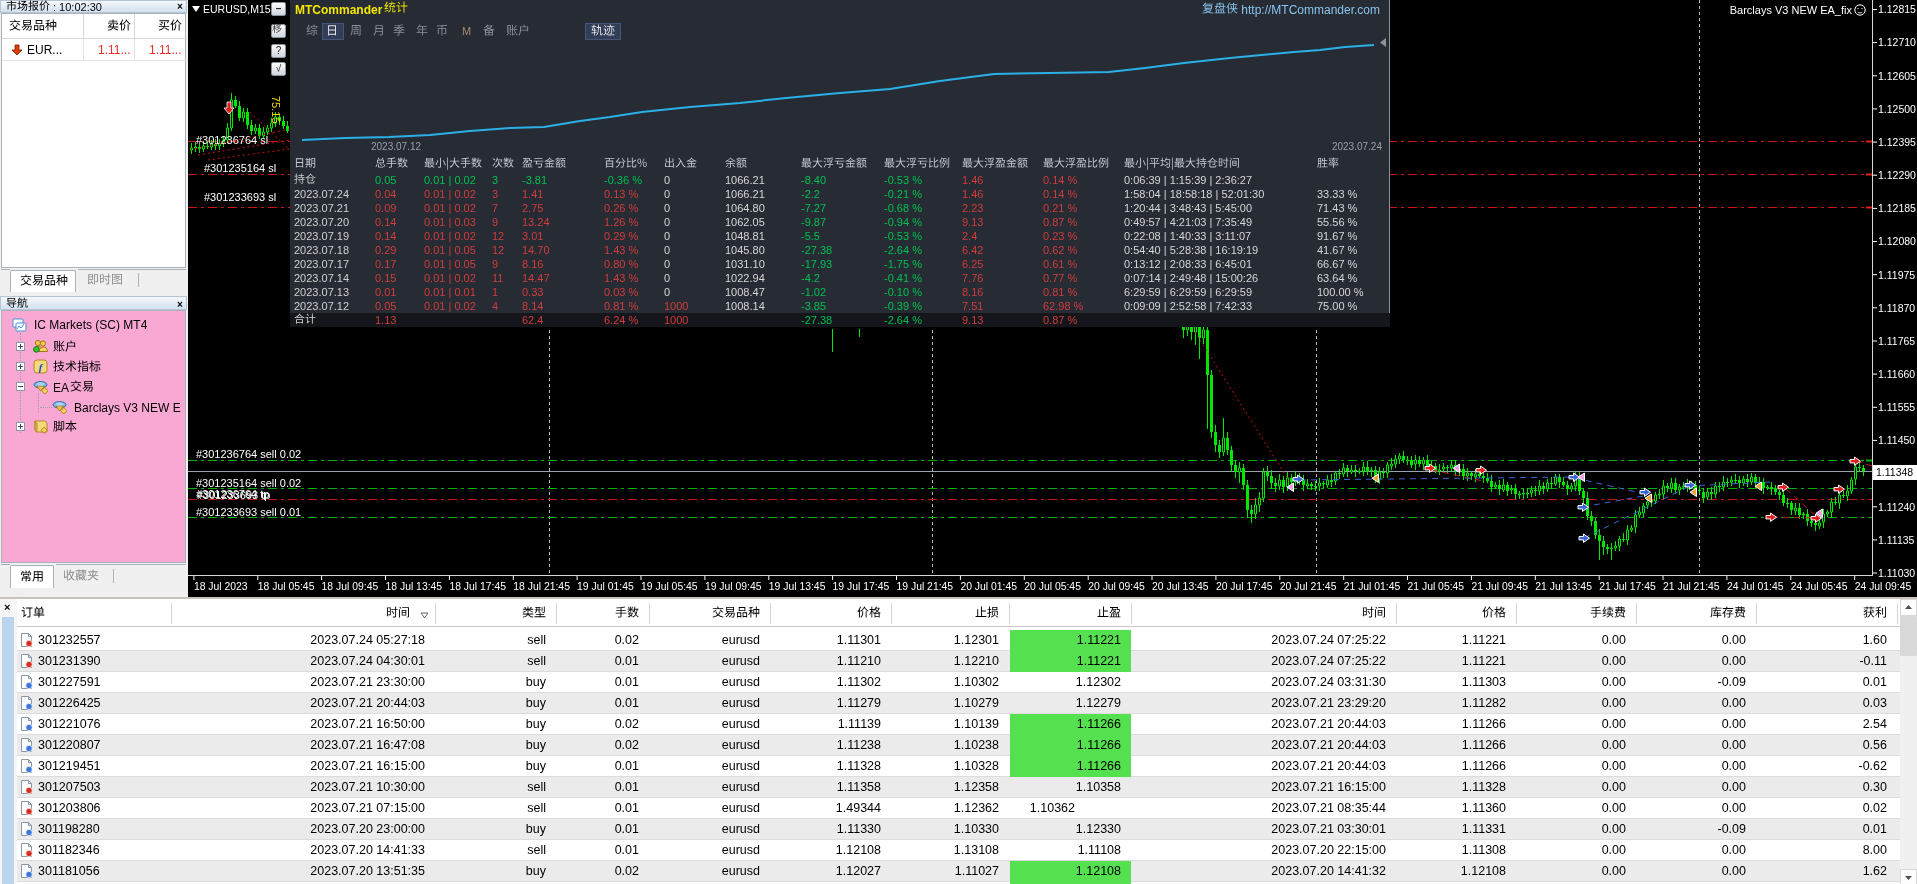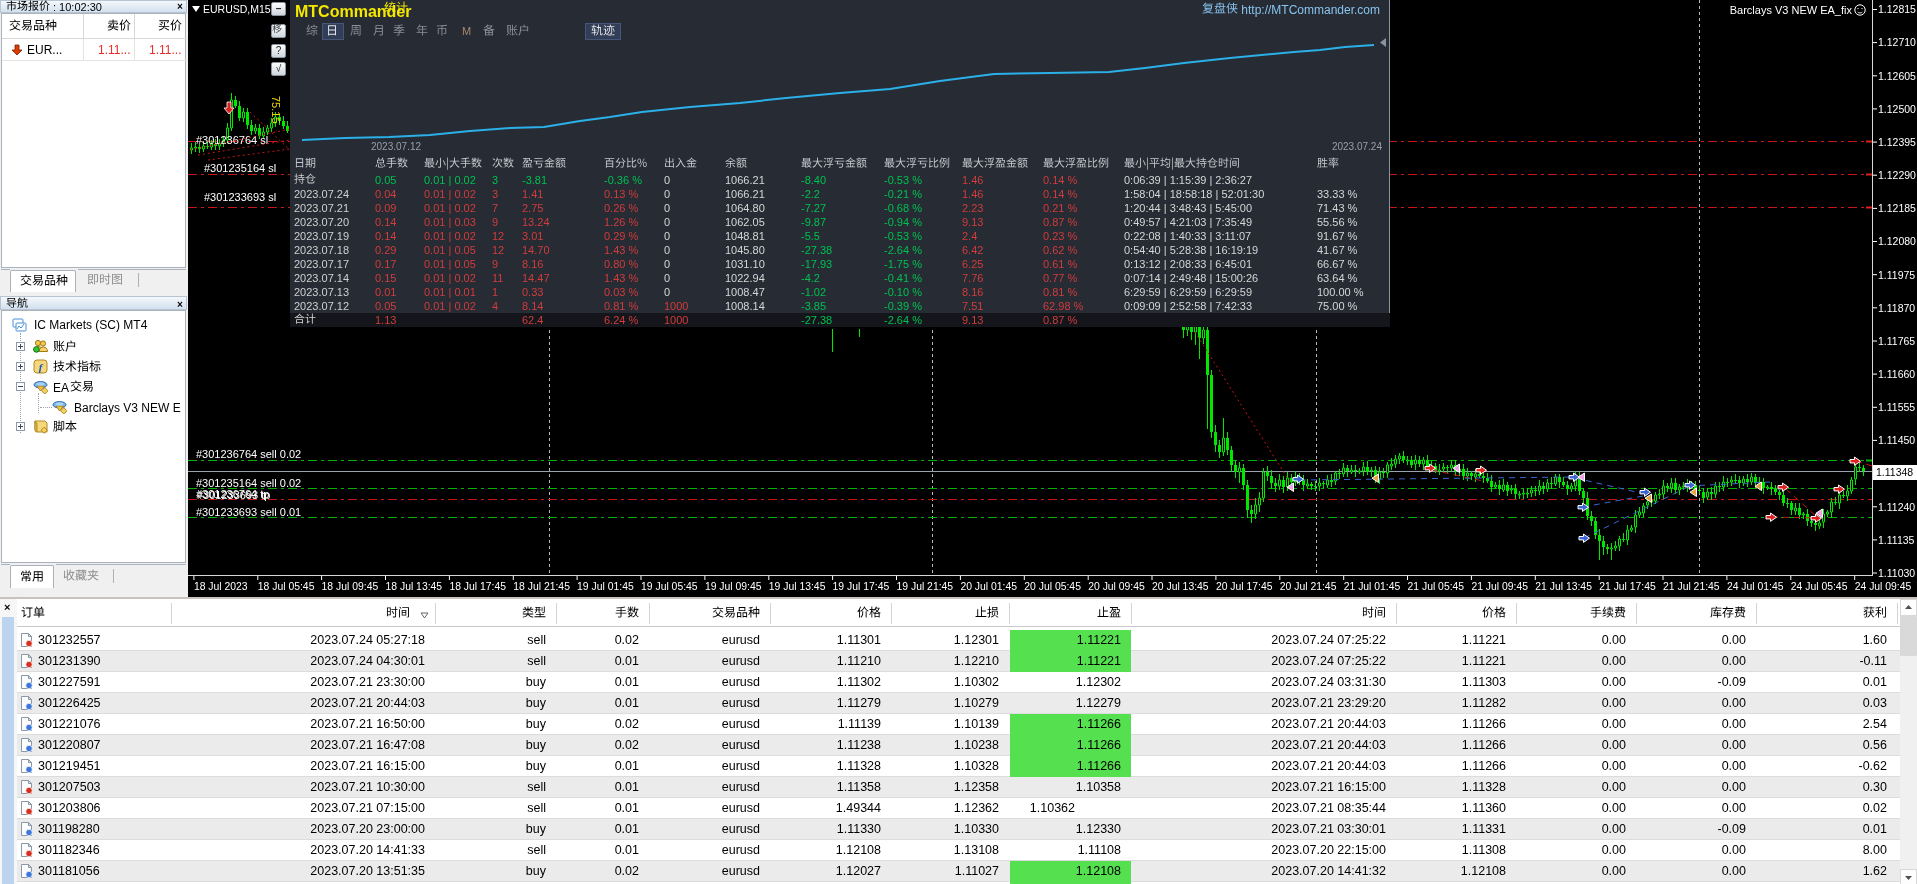--- a/index.html
+++ b/index.html
@@ -94,21 +94,21 @@
     <span class="abs" style="left:5px;top:1px">
       <svg width="22.0" height="11.0" style="vertical-align:top;overflow:visible" viewBox="0 0 22.0 11.0">
         <g fill="#000" transform="translate(0,8.8) scale(0.011000,-0.011000)">
           <use href="#g5bfc" x="0"></use>
           <use href="#g822a" x="1000.0"></use>
         </g>
       </svg>
     </span>
     <span class="abs" style="left:176px;top:1px;font-size:10px;font-weight:bold">×</span>
   </div>
-<div class="abs" style="left:1px;top:310px;width:185px;height:253px;background:#ffffff;border:1px solid #aab2bc">
+<div class="abs" style="left:1px;top:310px;width:185px;height:253px;background:#f9a8d4;border:1px solid #aab2bc">
     <span class="abs" style="left:18px;top:22px;width:1px;height:100px;border-left:1px dotted #9aa2ae"></span>
     <span class="abs" style="left:36px;top:82px;width:1px;height:20px;border-left:1px dotted #9aa2ae"></span>
     <svg class="abs" style="left:10px;top:7px" width="15" height="15" viewBox="0 0 15 15">
       <rect x="1" y="1" width="10" height="8" rx="1" fill="#fff" stroke="#4890d8"></rect>
       <rect x="4" y="5" width="10" height="8" rx="1" fill="#fff" stroke="#4890d8"></rect>
       <path d="M5 11l2-3 2 2 3-4" stroke="#4890d8" fill="none"></path>
     </svg>
     <span class="abs" style="left:32px;top:7px;font-size:12px;color:#000">IC Markets (SC) MT4</span>
     <svg class="abs" style="left:14px;top:31px" width="9" height="9" viewBox="0 0 9 9">
       <rect x="0.5" y="0.5" width="8" height="8" fill="#fff" stroke="#8c98a8"></rect>
@@ -391,21 +391,21 @@
 <div class="abs" style="left:271px;top:24px;width:15px;height:14px;background:linear-gradient(#fdfdfd,#cfd6de);border:1px solid #8a949e;border-radius:2px;font-size:10px;color:#222;text-align:center;line-height:12px">
     <svg width="10.0" height="10.0" style="vertical-align:top;overflow:visible" viewBox="0 0 10.0 10.0">
       <g fill="#333" transform="translate(0,7.0) scale(0.010000,-0.010000)">
         <use href="#g79fb" x="0"></use>
       </g>
     </svg>
   </div>
 <div class="abs" style="left:271px;top:44px;width:15px;height:14px;background:linear-gradient(#fdfdfd,#cfd6de);border:1px solid #8a949e;border-radius:2px;font-size:10px;color:#222;text-align:center;line-height:12px">?</div>
 <div class="abs" style="left:271px;top:62px;width:15px;height:14px;background:linear-gradient(#fdfdfd,#cfd6de);border:1px solid #8a949e;border-radius:2px;font-size:10px;color:#222;text-align:center;line-height:12px">√</div>
 <div class="abs" style="left:290px;top:0;width:1100px;height:327px;background:#262b34;border-right:1px solid #8a929e;border-bottom:1px solid #8a929e">
-    <span class="abs" style="left:5px;top:3px;font-size:16px;font-weight:bold;color:#f5e800">MTCommander</span>
+    <span class="abs" style="left:5px;top:3px;font-size:12px;font-weight:bold;color:#f5e800">MTCommander</span>
     <span class="abs" style="left:94px;top:2px">
       <svg width="24.0" height="12.0" style="vertical-align:top;overflow:visible" viewBox="0 0 24.0 12.0">
         <g fill="#f5e800" transform="translate(0,9.6) scale(0.012000,-0.012000)">
           <use href="#g7edf" x="0"></use>
           <use href="#g8ba1" x="1000.0"></use>
         </g>
       </svg>
     </span>
     <span class="abs" style="right:9px;top:3px;font-size:12px;color:#88c4ee"><span style="display:inline-block;vertical-align:top"><svg width="36.0" height="12.0" style="vertical-align:top;overflow:visible" viewBox="0 0 36.0 12.0">
           <g fill="#88c4ee" transform="translate(0,9.6) scale(0.012000,-0.012000)">

